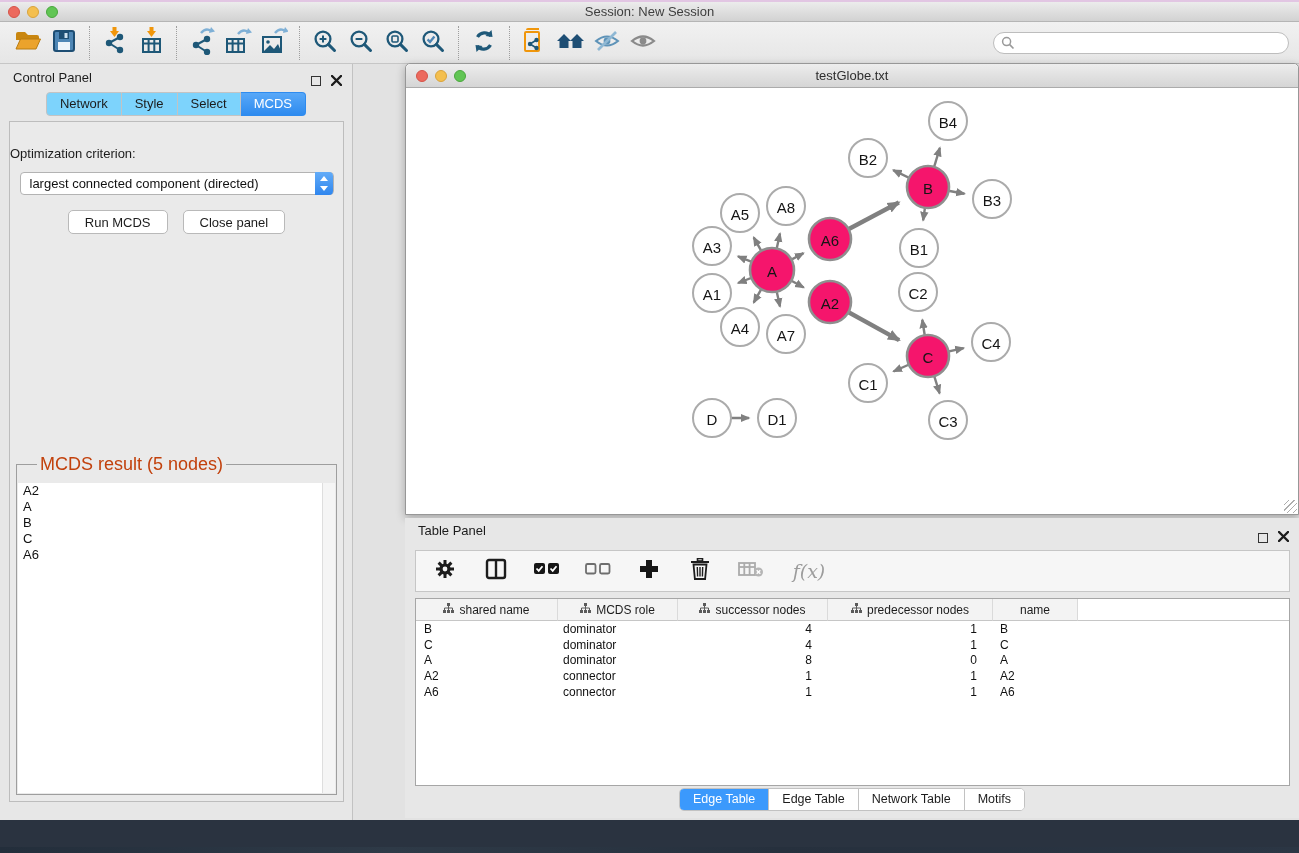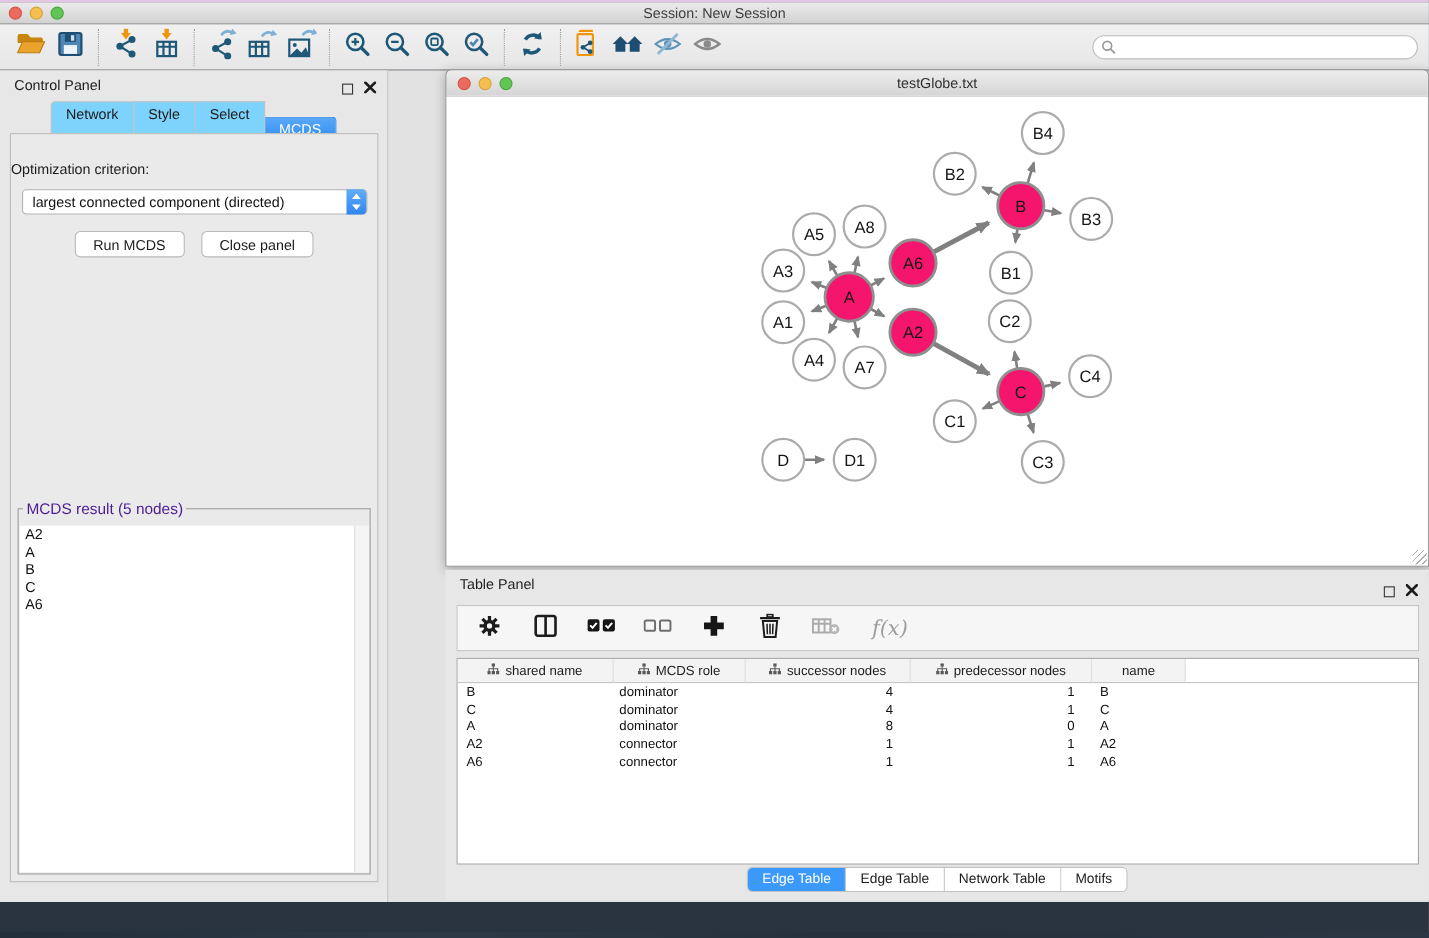--- a/index.html
+++ b/index.html
@@ -37,39 +37,39 @@
   .control-panel { position:absolute; left:0; top:64px; width:353px; height:756px;
     background:#E7E7E7; border-right:1px solid #C2C2C2; }
   .cp-header { height:28px; line-height:28px; padding-left:13px; font-size:13px; color:#1c1c1c; }
   .panel-icons { position:absolute; right:10px; top:8px; display:flex; gap:10px; align-items:center; }
   .float-icon { width:10px; height:10px; border:1.5px solid #333; }
   .cp-tabs { display:flex; justify-content:center; }
   .cp-tab { font-size:13px; color:#1c1c1c; background:#7dd3fc; border:1px solid #C3C3C3;
     padding:3px 13px 4px; border-left:none; }
   .cp-tab:first-child { border-left:1px solid #C3C3C3; border-radius:4px 0 0 4px; }
   .cp-tab:last-child { border-radius:0 4px 4px 0; }
-  .cp-tab.active { background:linear-gradient(#58A8F8,#2E8BEF); border-color:#2E8BEF; color:#fff;margin-top:14px; }
+  .cp-tab.active { background:linear-gradient(#58A8F8,#2E8BEF); border-color:#2E8BEF; color:#fff; }
   .cp-body { position:absolute; left:9px; right:8px; top:57px; bottom:18px;
     background:#EAEAEA; border:1px solid #BDBDBD; }
   .opt-label { margin-top:24px; text-align:left; font-size:13px; color:#1c1c1c; }
   .dropdown { margin:11px auto 0; width:314px; height:23px; background:#fff;
     border:1px solid #B3B3B3; border-radius:4px; position:relative; font-size:13px;
     line-height:21px; padding-left:9px; color:#111; }
   .dd-stepper { position:absolute; right:0; top:-1px; width:18px; height:23px;
     background:linear-gradient(#63ACF8,#2F86EE); border-radius:0 4px 4px 0; }
   .dd-stepper .up, .dd-stepper .down { position:absolute; left:5px; width:0; height:0;
     border-left:4px solid transparent; border-right:4px solid transparent; }
   .dd-stepper .up { top:4px; border-bottom:5px solid #fff; }
   .dd-stepper .down { bottom:4px; border-top:5px solid #fff; }
   .btn-row { margin-top:15px; display:flex; justify-content:center; gap:15px; }
   .cp-btn { font-family:"Liberation Sans",sans-serif; font-size:13px; color:#1c1c1c;
     background:#fff; border:1px solid #B9B9B9; border-radius:5px; height:24px; padding:0 16px; }
   .result-fieldset { position:absolute; left:6px; right:6px; top:332px; bottom:6px;
     border:1px solid #9E9E9E; padding:0; }
-  .result-fieldset legend { font-size:14px; color:#4c1d95; margin-left:4px; padding:0 3px; }
+  .result-fieldset legend { font-size:18px; color:#c2410c; margin-left:20px; padding:0 3px; }
   .result-inner { position:absolute; left:1px; right:1px; top:8px; bottom:1px; background:#fff; }
   .result-scroll { position:absolute; right:0; top:0; bottom:0; width:13px;
     background:#F5F5F5; border-left:1px solid #DEDEDE; }
   .result-item { font-size:13px; color:#111; line-height:16px; padding-left:5px; }
 
   
   .network-window { position:absolute; left:405px; top:63px; width:894px; height:452px;
     background:#fff; border:1px solid #979797; border-radius:5px 5px 0 0;
     box-shadow:0 3px 10px rgba(0,0,0,.28); }
   .nw-titlebar { height:24px; background:linear-gradient(#EDEDED,#D5D5D5);

